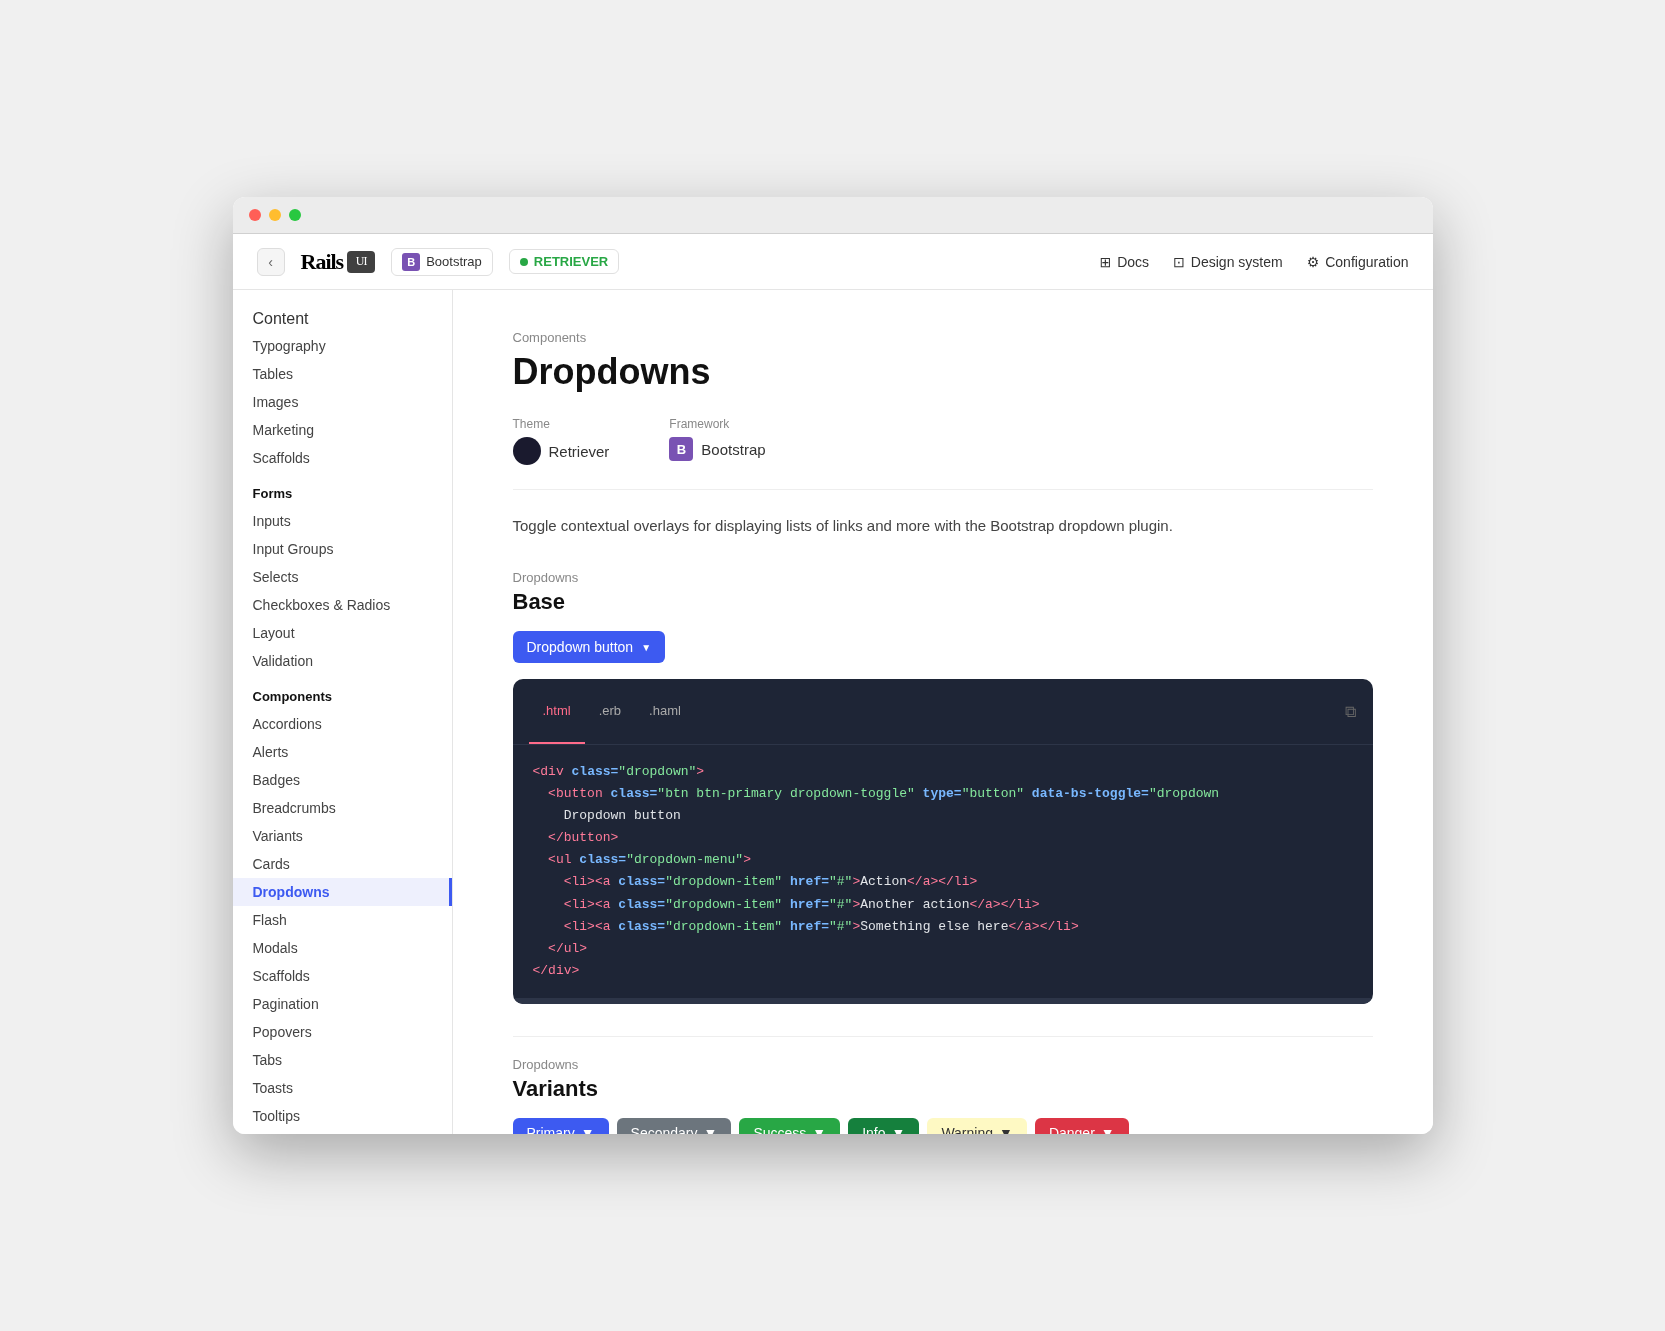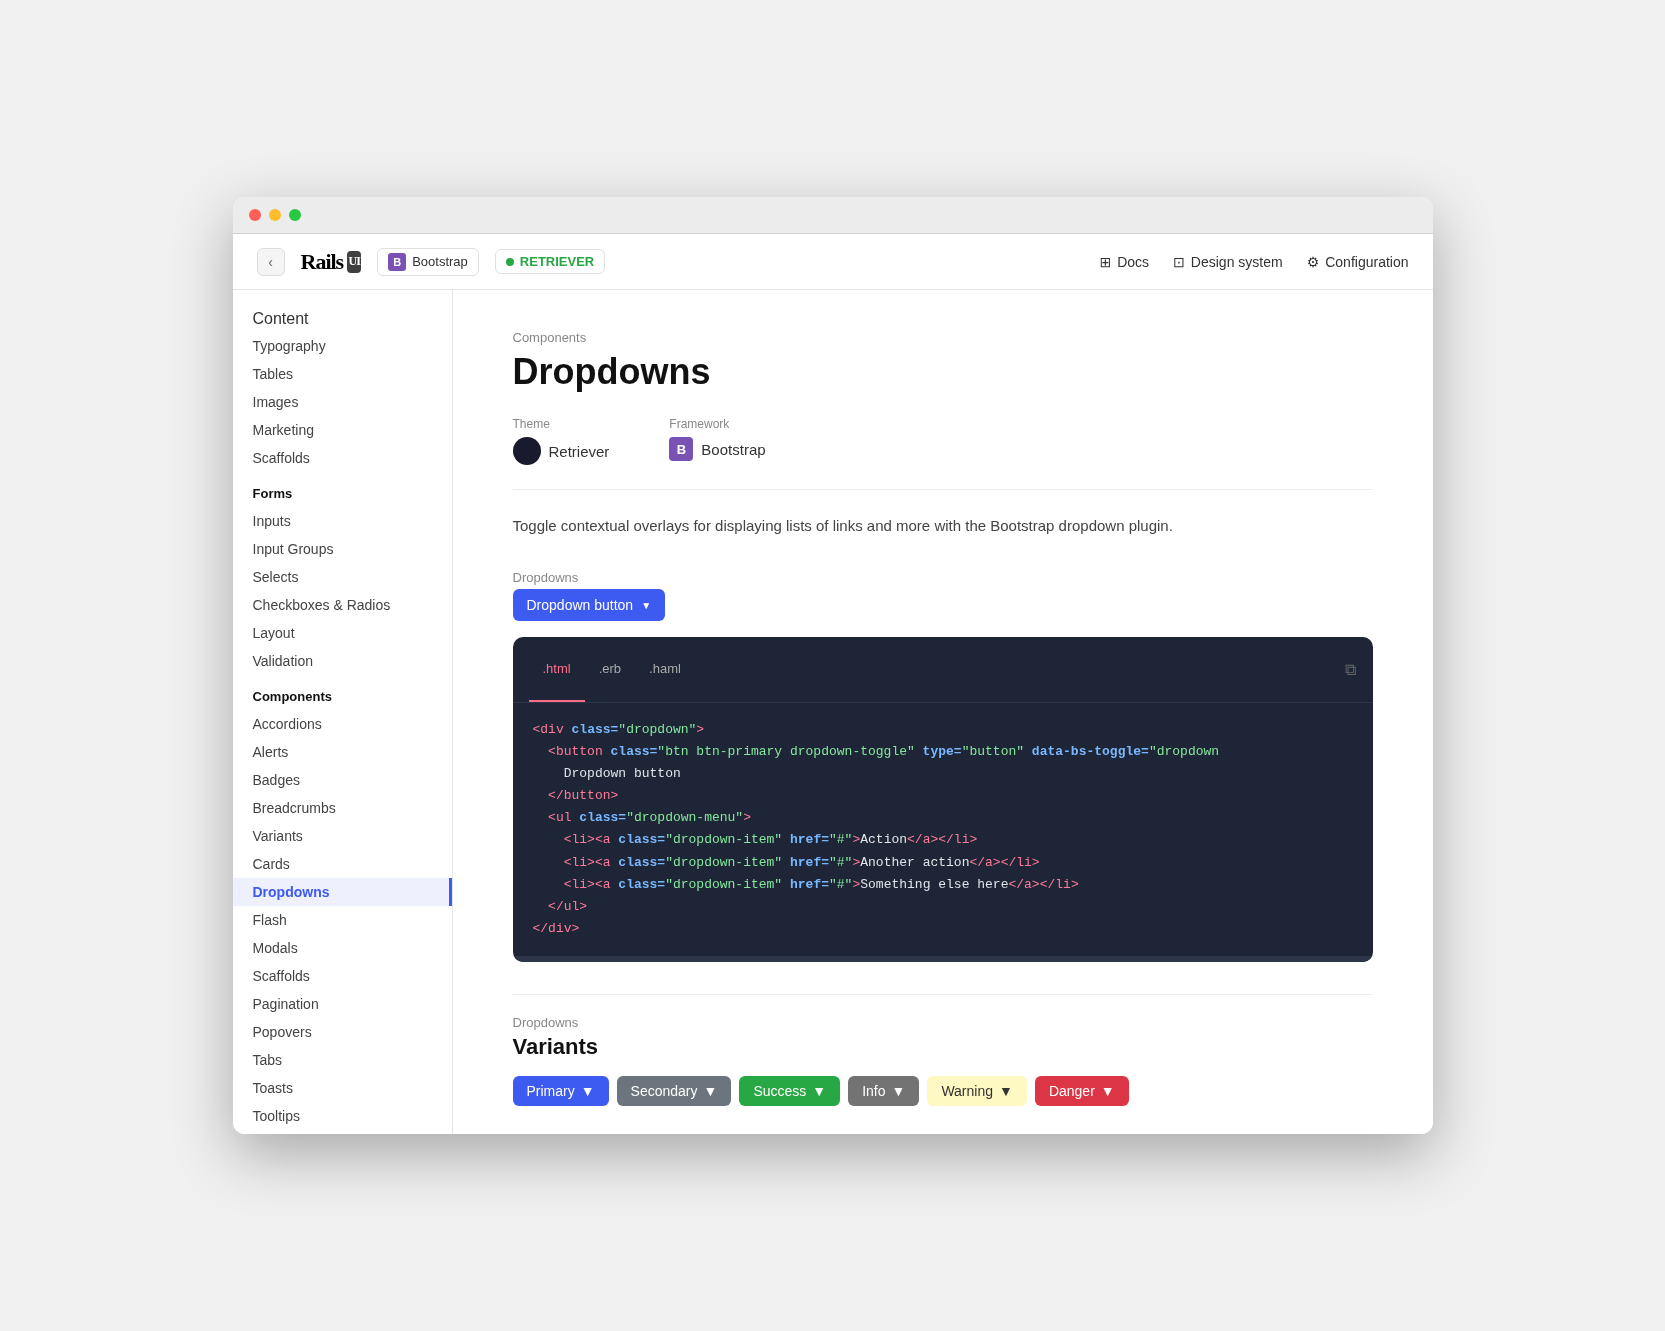--- a/index.html
+++ b/index.html
@@ -14,21 +14,21 @@
     .tl-yellow { background: #ffbd2e; }
     .tl-green { background: #28c840; }
 
     
     .app { display: flex; flex-direction: column; height: 900px; }
 
     
     .header { background: #fff; border-bottom: 1px solid #e5e5e5; padding: 0 24px; display: flex; align-items: center; height: 56px; gap: 16px; }
     .back-btn { width: 28px; height: 28px; border-radius: 6px; background: #f5f5f5; border: 1px solid #ddd; display: flex; align-items: center; justify-content: center; cursor: pointer; color: #666; font-size: 14px; }
     .logo { font-size: 22px; font-weight: 900; font-family: Georgia, serif; letter-spacing: -1px; display: flex; align-items: center; gap: 4px; }
-    .logo-box { width: 14px; height: 22px; background: #404040; border-radius: 4px; display: flex; align-items: center; justify-content: center; color: #fff; font-size: 12px; font-weight: bold; }
+    .logo-box { width: 28px; height: 22px; background: #404040; border-radius: 4px; display: flex; align-items: center; justify-content: center; color: #fff; font-size: 12px; font-weight: normal; }
     .framework-badge { display: flex; align-items: center; gap: 6px; padding: 4px 10px; border: 1px solid #e0e0e0; border-radius: 6px; font-size: 13px; color: #333; }
     .framework-badge .b-icon { width: 18px; height: 18px; background: #7952b3; border-radius: 3px; display: flex; align-items: center; justify-content: center; color: #fff; font-size: 11px; font-weight: bold; }
     .theme-badge { display: flex; align-items: center; gap: 6px; padding: 4px 10px; border: 1px solid #e0e0e0; border-radius: 6px; font-size: 13px; color: #28a745; font-weight: 600; }
     .theme-dot { width: 8px; height: 8px; background: #28a745; border-radius: 50%; }
     .header-spacer { flex: 1; }
     .header-nav { display: flex; gap: 24px; align-items: center; }
     .header-nav-item { font-size: 14px; color: #333; cursor: pointer; display: flex; align-items: center; gap: 6px; }
 
     
     .body { display: flex; flex: 1; overflow: hidden; }
@@ -75,21 +75,21 @@
     .code-content .val { color: #85e89d; }
     .code-content .text { color: #e1e4e8; }
     .scrollbar-hint { height: 6px; background: #2d3548; }
 
     
     .variants-row { display: flex; gap: 8px; flex-wrap: wrap; margin-bottom: 16px; }
     .variant-btn { color: #fff; border: none; padding: 7px 14px; border-radius: 6px; font-size: 14px; cursor: pointer; display: inline-flex; align-items: center; gap: 6px; }
     .variant-btn.primary { background: #3d5af1; }
     .variant-btn.secondary { background: #6c757d; }
     .variant-btn.success { background: #28a745; }
-    .variant-btn.info { background: #737373; }
+    .variant-btn.info { background: #15803d; }
     .variant-btn.warning { background: #fef9c3; color: #333; }
     .variant-btn.danger { background: #dc3545; }
 
     .divider { border: none; border-top: 1px solid #eee; margin: 8px 0 20px; }
   </style>
 </head>
 <body>
 
 <div class="window">
 
@@ -183,20 +183,21 @@
             <div class="meta-value">
               <div class="b-badge">B</div>
               <span>Bootstrap</span>
             </div>
           </div>
         </div>
 
         <div class="description">Toggle contextual overlays for displaying lists of links and more with the Bootstrap dropdown plugin.</div>
 
         <div class="section-label">Dropdowns</div>
+        <div class="section-title">Base</div>
 
         <div class="demo-area">
           <button class="dropdown-btn">
             <span>Dropdown button</span>
             <span class="caret">▼</span>
           </button>
         </div>
 
         <div class="code-block">
           <div class="code-tabs">

